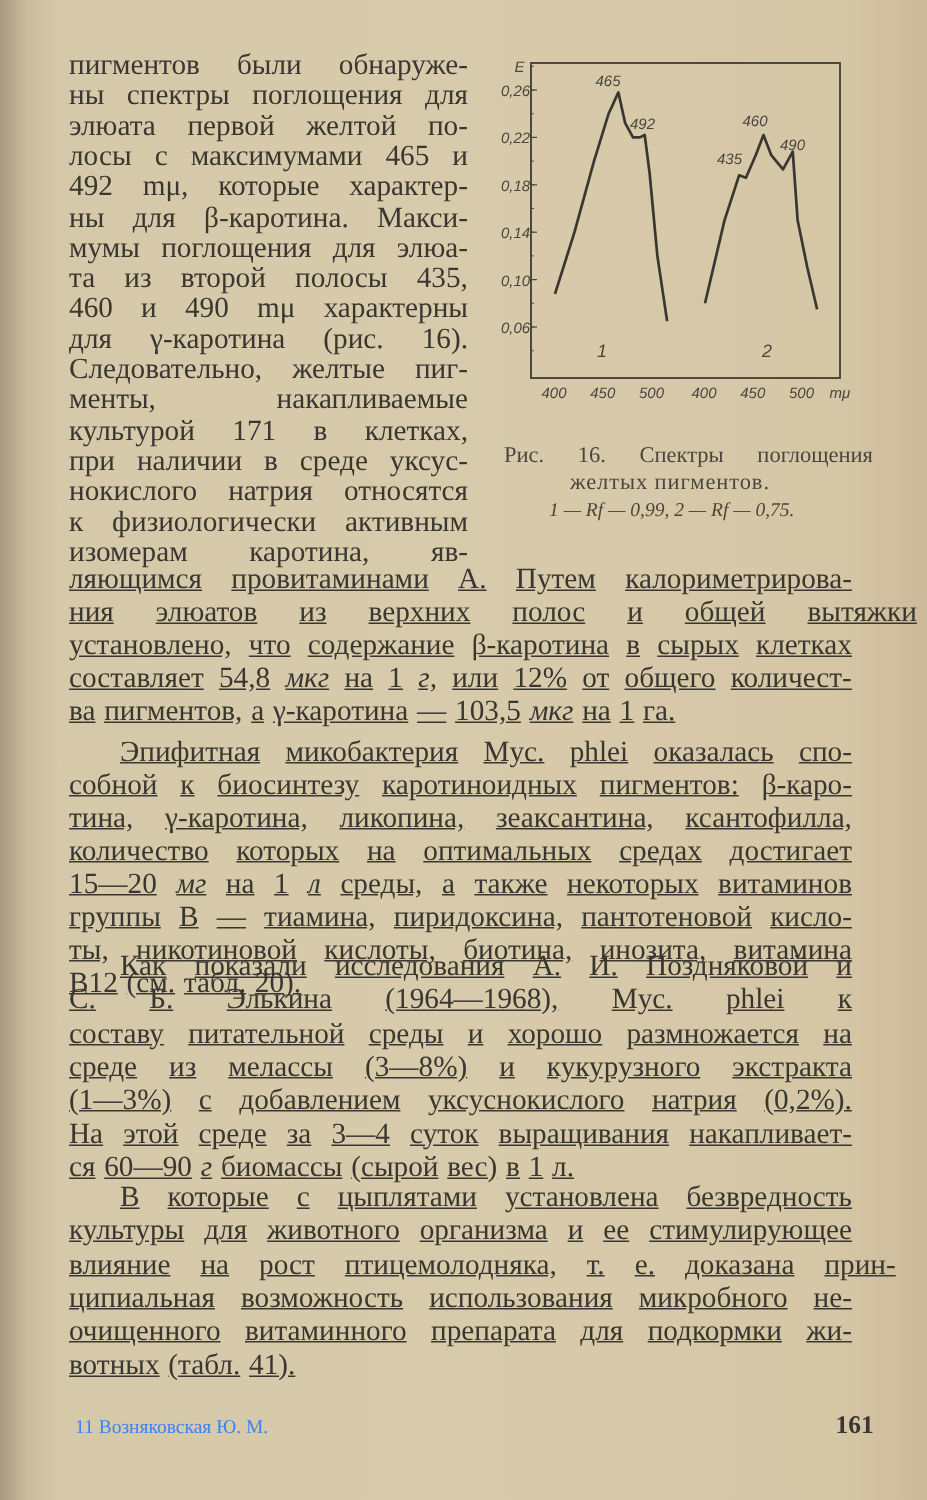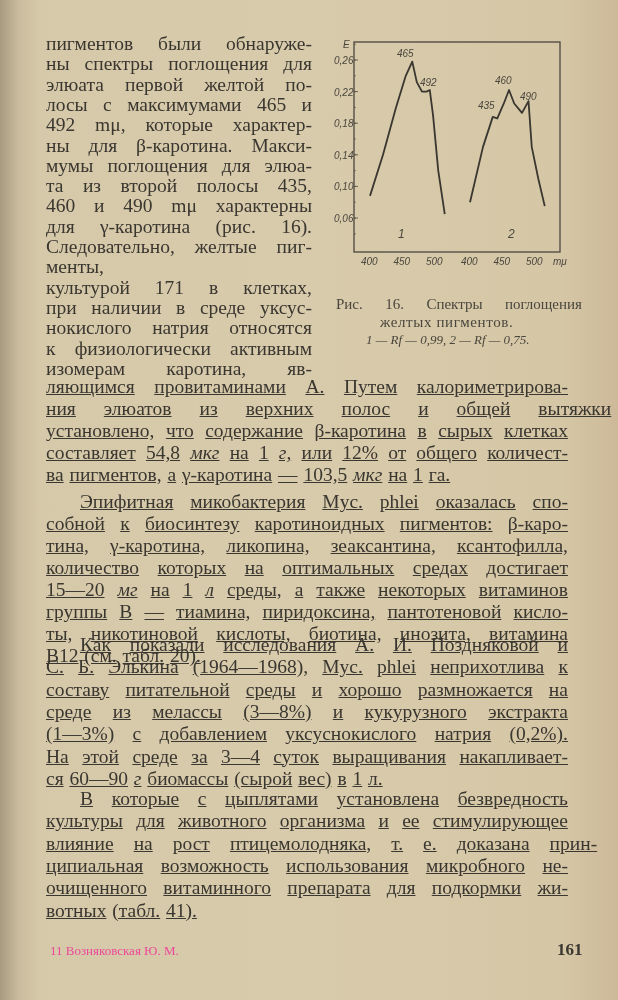--- a/index.html
+++ b/index.html
@@ -7,21 +7,21 @@
     width:618px; height:1000px; overflow:hidden; position:relative;
     background: linear-gradient(90deg, #a89a80 0px, #c9bb9c 18px, #d6c9a9 40px, #d8cbab 300px, #d5c7a6 560px, #cdb99a 618px);
     font-family: "Liberation Serif", "DejaVu Serif", serif;
     color:#3a3630;
   }
   .line { position:absolute; left:46px; font-size:19.5px; line-height:22px; white-space:nowrap; }
   .narrow { width:266px; display:flex; justify-content:space-between; }
   .wide { width:522px; display:flex; justify-content:space-between;text-decoration:underline; }
   .last { justify-content:flex-start; }
   .caption { position:absolute; font-size:15px; color:#4a463e; white-space:nowrap; }
-  .footer-left { position:absolute; left:50px; top:943px; font-size:13px; color:#ec4899; }
+  .footer-left { position:absolute; left:50px; top:943px; font-size:13px; color:#3b82f6; }
   .footer-right { position:absolute; left:557px; top:940px; font-size:17px; font-weight:bold; color:#3a3630; }
   svg text { font-family:"Liberation Sans", "DejaVu Sans", sans-serif; font-style:italic; fill:#4a463e; }
 </style>
 </head>
 <body>
 
 <div id="narrow"></div>
 
 <div style="position:absolute;left:320px;top:28px;width:260px;height:250px;">
   <svg width="260" height="250" viewBox="320 28 260 250" style="position:absolute;left:0;top:0;">
@@ -148,20 +148,21 @@
     <span>(рис.</span>
     <span>16).</span>
   </div>
 <div class="line narrow" style="top: 236px;">
     <span>Следовательно,</span>
     <span>желтые</span>
     <span>пиг-</span>
   </div>
 <div class="line narrow" style="top: 256.3px;">
     <span>менты,</span>
+    <span>накапливаемые</span>
   </div>
 <div class="line narrow" style="top: 276.6px;">
     <span>культурой</span>
     <span>171</span>
     <span>в</span>
     <span>клетках,</span>
   </div>
 <div class="line narrow" style="top: 296.9px;">
     <span>при</span>
     <span>наличии</span>
@@ -312,21 +313,20 @@
     <span>Поздняковой</span>
     <span>и</span>
   </div>
 <div class="line wide" style="top: 656.3px;">
     <span>С.</span>
     <span>Б.</span>
     <span>Элькина</span>
     <span>(1964—1968),</span>
     <span>Myc.</span>
     <span>phlei</span>
-    <span>неприхотлива</span>
     <span>к</span>
   </div>
 <div class="line wide" style="top: 678.6px;">
     <span>составу</span>
     <span>питательной</span>
     <span>среды</span>
     <span>и</span>
     <span>хорошо</span>
     <span>размножается</span>
     <span>на</span>

